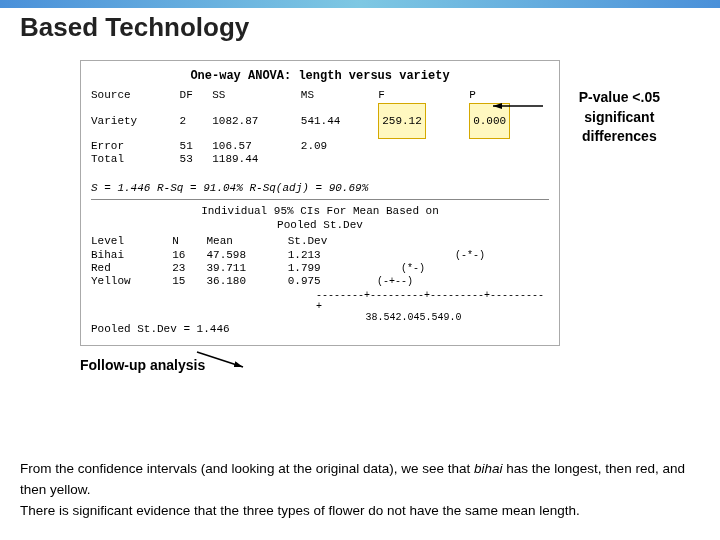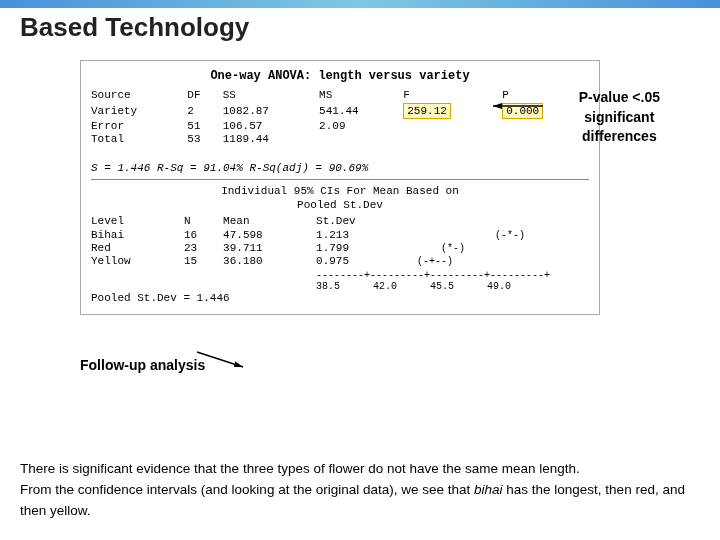--- a/index.html
+++ b/index.html
@@ -28,21 +28,21 @@
       font-weight: bold;
       color: #222;
       font-family: Arial, sans-serif;
     }
 
     
     .anova-box {
       position: absolute;
       top: 60px;
       left: 80px;
-      width: 520px;
+      width: 480px;
       background: #fff;
       border: 1px solid #aaa;
       padding: 8px 10px 10px 10px;
       font-family: 'Courier New', monospace;
       font-size: 11.5px;
       color: #000;
     }
 
     .anova-box .box-title {
       font-weight: bold;
@@ -147,21 +147,21 @@
     }
 
     .bottom-text .italic {
       font-style: italic;
     }
 
     .highlight-box {
       display: inline-block;
       background: #fff8c0;
       border: 1.5px solid #d4a800;
-      padding: 1px 3px;
+      padding: 11px 3px;
     }
   </style>
 </head>
 <body>
 
 <div class="header-bar"></div>
 
 <h1 class="page-title">Based Technology</h1>
 
 <div class="anova-box">
@@ -254,21 +254,21 @@
         <td>0.975</td>
         <td style="font-family:'Courier New',monospace;font-size:10px;padding-left:8px;">
           (-+--)
         </td>
       </tr>
     </tbody>
   </table>
 
   <div style="margin-top:2px;margin-left:225px;font-family:'Courier New',monospace;font-size:10px;">
     <div style="letter-spacing:0px;">--------+---------+---------+---------+</div>
-    <div style="display:flex;justify-content:space-between;width:195px;">
+    <div style="display:flex;justify-content:center;width:195px;">
       <span>38.5</span>
       <span>42.0</span>
       <span>45.5</span>
       <span>49.0</span>
     </div>
   </div>
 
   <div class="pooled-line">Pooled St.Dev = 1.446</div>
 
 </div>
@@ -293,17 +293,17 @@
 <svg style="position:absolute;bottom:168px;left:195px;" width="55" height="25">
   <defs>
     <marker id="arrowhead2" markerWidth="6" markerHeight="4" refX="6" refY="2" orient="auto">
       <polygon points="0 0, 6 2, 0 4" fill="#000"></polygon>
     </marker>
   </defs>
   <line x1="2" y1="5" x2="48" y2="20" stroke="#000" stroke-width="1.5" marker-end="url(#arrowhead2)"></line>
 </svg>
 
 <div class="bottom-text">
-  <div>There is significant evidence that the three types of flower do not have the same mean length.</div>
   <div>
     <span>From the confidence intervals (and looking at the original data), we see that </span><span class="italic">bihai</span><span> has the longest, then red, and then yellow.</span>
   </div>
+  <div>There is significant evidence that the three types of flower do not have the same mean length.</div>
 </div>
 
 </body></html>

